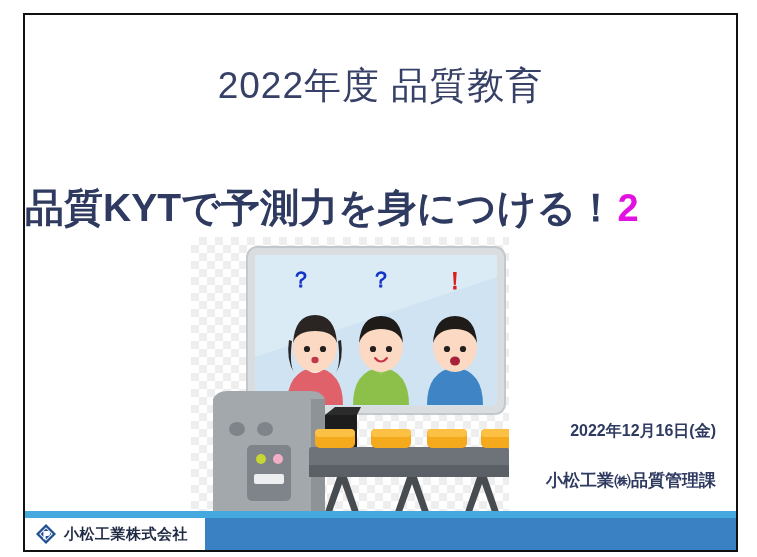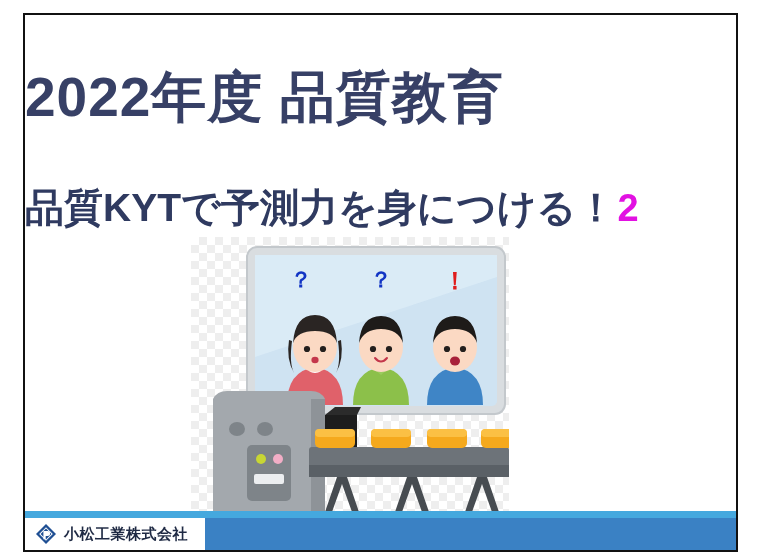--- a/index.html
+++ b/index.html
@@ -34,23 +34,23 @@
     background: #ffffff;
     overflow: hidden;
   }
 
   
   #title-line {
     position: absolute;
     left: 0;
     top: 46px;
     width: 100%;
-    text-align: left;
-    font-size: 55px;
-    font-weight: bold;
+    text-align: center;
+    font-size: 37px;
+    font-weight: normal;
     letter-spacing: 1px;
     color: #374066;
     white-space: nowrap;
   }
 
   
   #subtitle-line {
     position: absolute;
     left: 0;
     top: 166px;
@@ -244,21 +244,23 @@
             <rect x="236" y="192" width="40" height="8" rx="4" ry="4" fill="#fbc044"></rect>
           </g>
           <g>
             <rect x="290" y="192" width="34" height="19" rx="5" ry="5" fill="#f5a91d"></rect>
             <rect x="290" y="192" width="34" height="8" rx="4" ry="4" fill="#fbc044"></rect>
           </g>
         </g>
       </svg>
     </div>
 
-
+    <div id="date-text">2022年12月16日(金)</div>
+
+    <div id="org-text">小松工業㈱品質管理課</div>
 
     <div id="footer-bar">
       <div id="footer-top-strip"></div>
       <div id="footer-logo-box">
         <span id="footer-logo-mark">
           <svg width="22" height="22" viewBox="0 0 22 22" xmlns="http://www.w3.org/2000/svg">
             <path d="M11 1 L21 11 L11 21 L1 11 Z" fill="#1f4f93"></path>
             <path d="M11 4.2 L17.8 11 L11 17.8 L4.2 11 Z" fill="#ffffff"></path>
             <path d="M11 5.6 L16.4 11 L11 16.4 L5.6 11 Z" fill="#1f4f93"></path>
             <path d="M8.4 8.0 h4.2 a2.5 2.5 0 0 1 0 5 h-1.9 v3.2 h-2.3 z" fill="#ffffff"></path>

